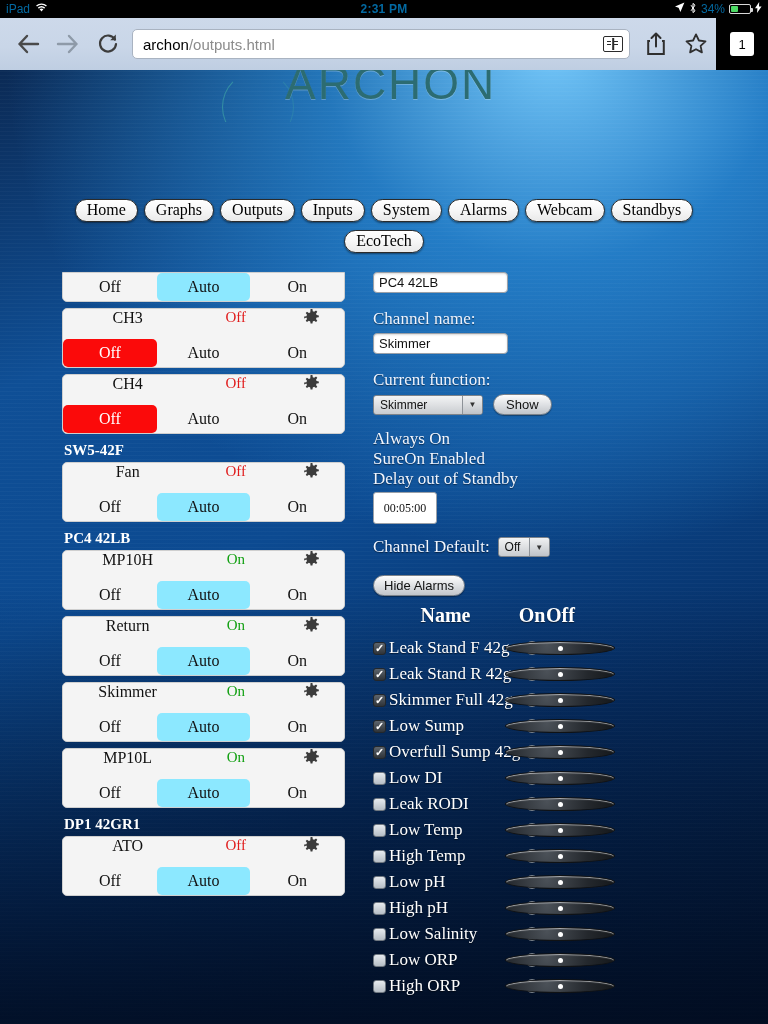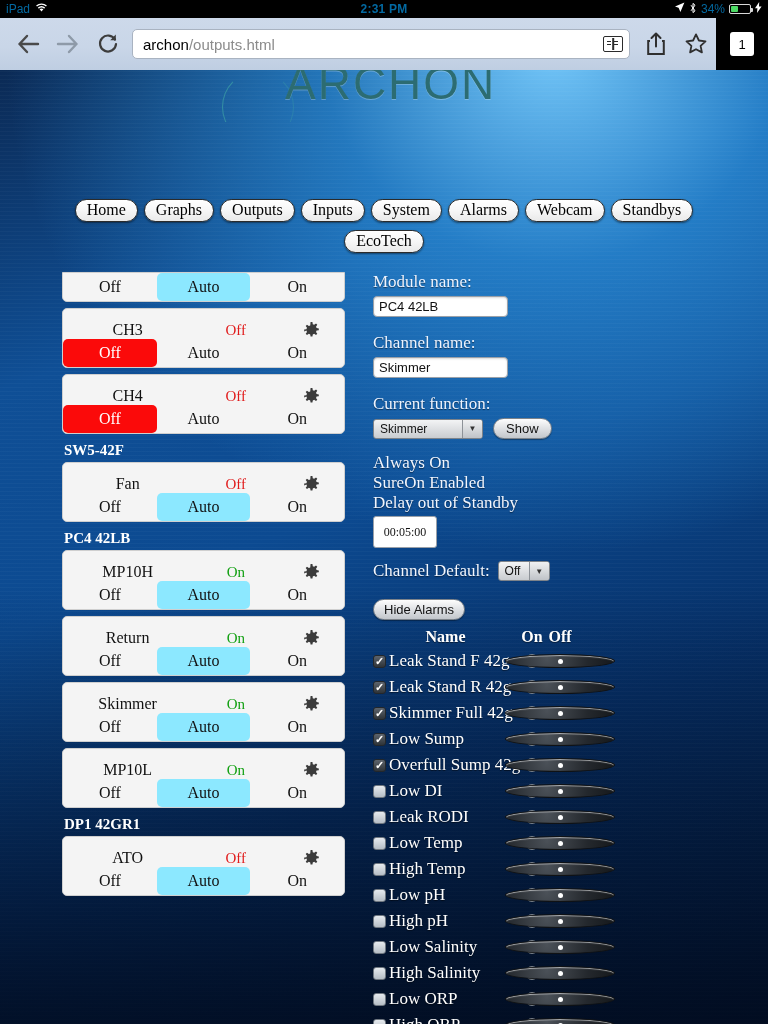--- a/index.html
+++ b/index.html
@@ -123,21 +123,21 @@
   .group-label {
     font-family: "Liberation Serif", serif; font-weight: bold; font-size: 15px;
     color: #ffffff; padding: 2px 0 3px 2px;
   }
   .card {
     background: #f4f4f4; border: 1px solid #cfcfcf; border-radius: 5px;
     margin-bottom: 6px; overflow: hidden;
   }
   .card.clipped-top { border-top-left-radius: 0; border-top-right-radius: 0; }
   .card-head {
-    display: flex; align-items: flex-end; height: 30px;
+    display: flex; align-items: flex-start; height: 30px;
     font-family: "Liberation Serif", serif; font-size: 16px; color: #111;
   }
   .ch-name { flex: 0 0 46%; text-align: center; }
   .ch-state { flex: 0 0 31%; text-align: center; font-size: 15px; }
   .ch-state.on { color: #12a012; }
   .ch-state.off { color: #e01b1b; }
   .ch-gear { flex: 1; display: flex; align-items: center; justify-content: center; }
   .gear { width: 17px; height: 17px; display: block; }
   .card-seg {
     display: flex; align-items: stretch; height: 28px;
@@ -194,22 +194,22 @@
     width: 64px; height: 32px; background: #fff; border: 1px solid #9aa0a8; border-radius: 3px;
     color: #111; font-size: 12px; font-family: Liberation Serif, serif;
     display: flex; align-items: center; justify-content: center; margin: 3px 0 4px 0;
   }
   #chan-default-row { display: flex; align-items: center; gap: 8px; margin-top: 13px; }
   #hide-alarms-wrap { margin: 18px 0 8px 0; }
 
   
   #alarm-head {
     display: flex; align-items: flex-end;
-    font-family: "Liberation Serif", serif; font-weight: bold; font-size: 16px; color: #fff;
-    text-shadow: 0 1px 1px rgba(0,0,0,.5); margin-bottom: 2px;
+    font-family: "Liberation Serif", serif; font-weight: bold; font-size: 20px; color: #fff;
+    text-shadow: 0 1px 1px rgba(0,0,0,.5); margin-bottom: 8px;
   }
   #alarm-head .h-name { width: 145px; text-align: center; }
   #alarm-head .h-on { width: 28px; text-align: center; }
   #alarm-head .h-off { width: 28px; text-align: center; }
   .alarm-row { display: flex; align-items: center; height: 26px; }
   .alarm-row .a-label-wrap { width: 145px; display: flex; align-items: center; gap: 3px; }
   .cbx {
     width: 13px; height: 13px; border-radius: 3px; flex: 0 0 auto;
     border: 1px solid #6f7780;
     background: linear-gradient(180deg,#e6eaee 0%,#b6bec6 100%);
@@ -479,21 +479,20 @@
         </div>
         <div class="card-seg">
           <span class="seg">Off</span>
           <span class="seg sel-auto">Auto</span>
           <span class="seg">On</span>
         </div>
       </div>
     </div>
 
   <div id="form">
-    <div class="f-label">Module name:</div>
     <div class="f-input">PC4 42LB</div>
 
     <div class="f-label">Channel name:</div>
     <div class="f-input">Skimmer</div>
 
     <div class="f-label">Current function:</div>
     <div class="f-row">
       <div class="sel">
         <span class="sel-val">Skimmer</span>
         <span class="sel-arrow">▼</span>
@@ -665,32 +664,20 @@
           <span class="radio-cell">
             <span class="radio"></span>
           </span>
           <span class="radio-cell">
             <span class="radio sel"></span>
           </span>
         </div>
         <div class="alarm-row">
           <span class="a-label-wrap">
             <span class="cbx"></span>
-            <span class="a-label">High Salinity</span>
-          </span>
-          <span class="radio-cell">
-            <span class="radio"></span>
-          </span>
-          <span class="radio-cell">
-            <span class="radio sel"></span>
-          </span>
-        </div>
-        <div class="alarm-row">
-          <span class="a-label-wrap">
-            <span class="cbx"></span>
             <span class="a-label">Low ORP</span>
           </span>
           <span class="radio-cell">
             <span class="radio"></span>
           </span>
           <span class="radio-cell">
             <span class="radio sel"></span>
           </span>
         </div>
         <div class="alarm-row">

